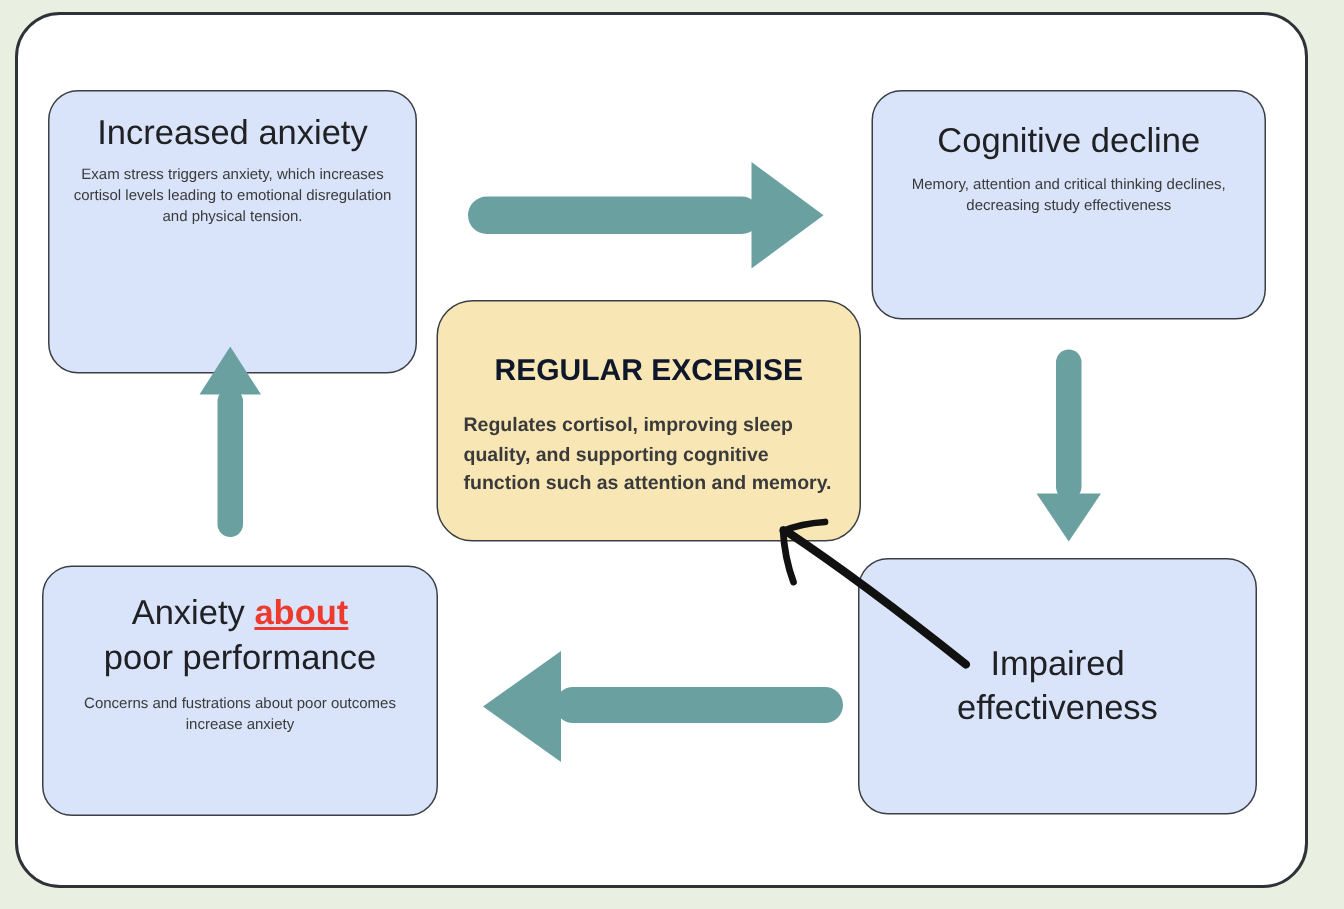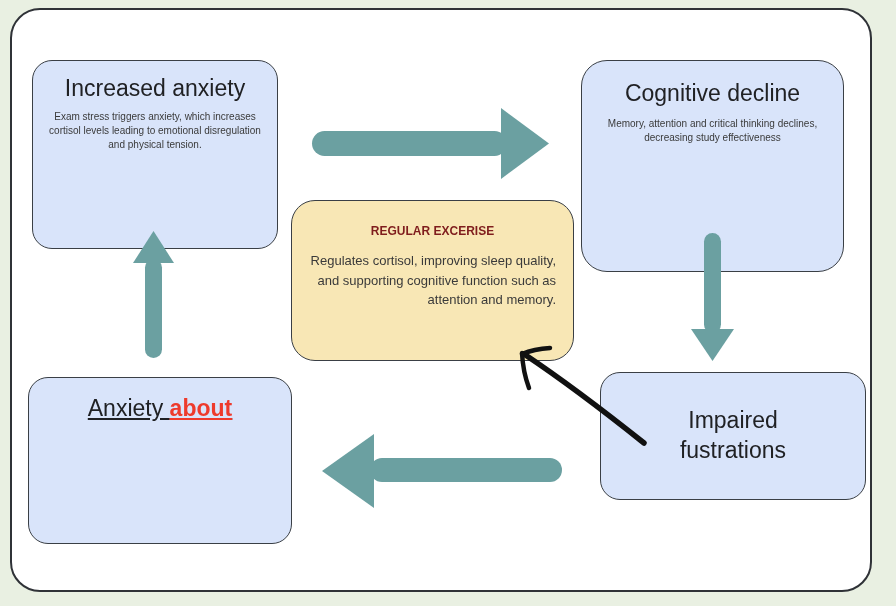--- a/index.html
+++ b/index.html
@@ -30,34 +30,34 @@
   }
   .box .title{
     font-size:23px;line-height:1.3;color:var(--text-dark);
     margin:0;font-weight:400;
   }
   .box .body{
     font-size:10px;line-height:1.4;color:var(--body-text);margin:0;
   }
   .box-tl{left:32px;top:60px;width:246px;height:189px;padding:13px 11px 0;}
   .box-tl .body{margin-top:6px;}
-  .box-tr{left:581px;top:60px;width:263px;height:212px;padding:18px 12px 0;border-radius:26px;}
+  .box-tr{left:581px;top:60px;width:263px;height:153px;padding:18px 12px 0;}
   .box-tr .body{margin-top:8px;}
   .box-center{
     left:291px;top:200px;width:283px;height:161px;padding:22px 17px 0;
     background:var(--box-yellow);border-radius:24px;
   }
   .box-center .heading{
-    font-size:12px;font-weight:700;line-height:1.45;color:#7f1d1d;margin:0;
+    font-size:20px;font-weight:700;line-height:1.45;color:#0f172a;margin:10px;
     text-align:center;
   }
-  .box-center .body{margin-top:11px;font-size:13px;line-height:1.5;text-align:right;}
-  .box-bl{left:28px;top:377px;width:264px;height:167px;padding:16px 10px 0;text-decoration:underline;}
+  .box-center .body{margin-top:11px;font-size:13px;line-height:1.5;text-align:left;font-weight:bold;}
+  .box-bl{left:28px;top:377px;width:264px;height:167px;padding:16px 10px 0;}
   .box-bl .body{margin-top:9px;}
-  .box-br{left:572px;top:372px;width:266px;height:128px;padding:0 12px;margin-left:28px;}
+  .box-br{left:572px;top:372px;width:266px;height:171px;padding:0 12px;}
   .box-br .title{
     position:absolute;left:0;right:0;top:50%;transform:translateY(-50%);
   }
   .hl{color:var(--highlight-red);font-weight:700;text-decoration:underline;}
   .overlay{
     position:absolute;left:0;top:0;width:896px;height:606px;
     pointer-events:none;
   }
   .teal{fill:var(--arrow-teal);}
   .ink{stroke:var(--ink-black);fill:none;stroke-linecap:round;}
@@ -76,25 +76,26 @@
   <p class="title">Cognitive decline</p>
   <p class="body">Memory, attention and critical thinking declines, decreasing study effectiveness</p>
 </div>
 
 <div class="box box-center">
   <p class="heading"><span>REGULAR EXCERISE</span><br></p>
   <p class="body">Regulates cortisol, improving sleep quality, and supporting cognitive function such as attention and memory.</p>
 </div>
 
 <div class="box box-bl">
-  <p class="title"><span>Anxiety </span><span class="hl">about</span><br></p>
+  <p class="title"><span>Anxiety </span><span class="hl">about</span><br><span>poor performance</span></p>
+  <p class="body">Concerns and fustrations about poor outcomes increase anxiety</p>
 </div>
 
 <div class="box box-br">
-  <p class="title"><span>Impaired</span><br><span>fustrations</span></p>
+  <p class="title"><span>Impaired</span><br><span>effectiveness</span></p>
 </div>
 
 <svg class="overlay" viewBox="0 0 896 606">
 
   <g>
     <rect class="teal" x="312" y="131" width="195" height="25" rx="12.5"></rect>
     <polygon class="teal" points="501,108 549,143.5 501,179"></polygon>
   </g>
 
   <g>

